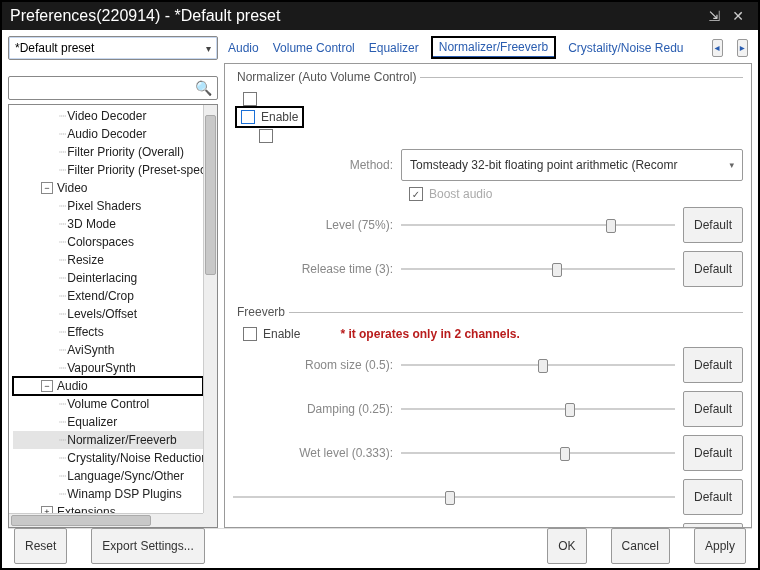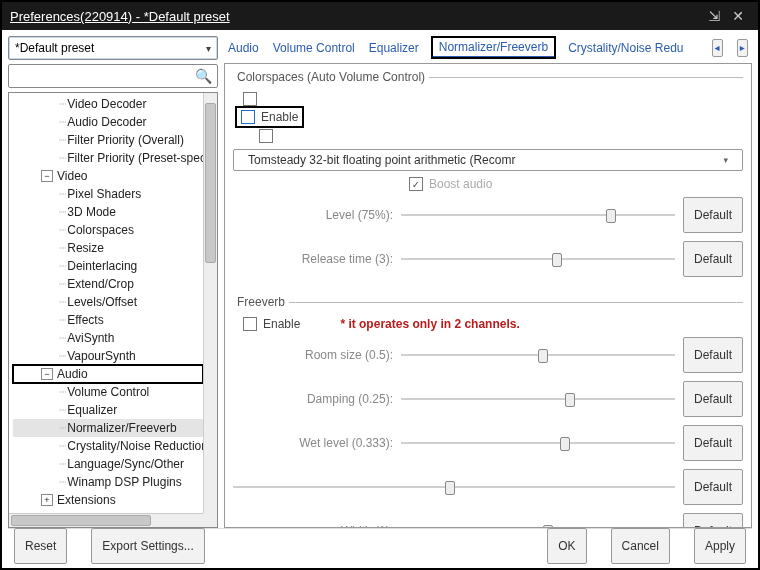--- a/index.html
+++ b/index.html
@@ -1,23 +1,23 @@
 <!DOCTYPE html>
 <html><head>
 <meta charset="utf-8">
 <style>
   * { box-sizing: border-box; margin: 0; padding: 0; font-family: "Segoe UI", Tahoma, sans-serif; font-size: 12px; }
   body { background: #fff; width: 760px; height: 570px; border: 2px solid #000; display: flex; flex-direction: column; }
   .titlebar { background: #1a1a1a; color: #fff; height: 28px; display: flex; align-items: center; padding: 0 8px; }
-  .titlebar .title { flex: 1; font-size: 13px; text-decoration: underline; }
+  .titlebar .title { flex: 1; font-size: 16px; }
   .titlebar .winbtn { color: #ccc; padding: 0 6px; cursor: pointer; font-size: 14px; }
   .content { flex: 1; display: flex; flex-direction: column; padding: 6px; overflow: hidden; }
   .upper { flex: 1; display: flex; gap: 6px; overflow: hidden; }
   .leftcol { width: 210px; display: flex; flex-direction: column; }
-  .preset-sel { height: 24px; border: 1px solid #888; border-radius: 2px; display: flex; align-items: center; padding: 0 6px; justify-content: space-between; cursor: pointer; box-shadow: 0 0 0 1px #c8d8f0 inset; margin-bottom: 4px; }
+  .preset-sel { height: 24px; border: 1px solid #888; border-radius: 2px; display: flex; align-items: center; padding: 0 6px; justify-content: space-between; cursor: pointer; box-shadow: 0 0 0 1px #c8d8f0 inset; margin-bottom: 16px; }
   .preset-sel .chev { font-size: 10px; color: #444; }
   .searchbox { height: 24px; border: 1px solid #888; border-radius: 2px; display: flex; align-items: center; padding: 0 4px; margin-bottom: 4px; }
   .searchbox input { flex: 1; border: none; outline: none; font-size: 12px; }
   .searchbox .mag { font-size: 14px; color: #333; }
   .tree-wrap { flex: 1; border: 1px solid #888; overflow: hidden; position: relative; }
   .tree { position: absolute; inset: 0 14px 14px 0; overflow: hidden; padding: 2px 0 2px 4px; }
   .vscroll { position: absolute; right: 0; top: 0; bottom: 14px; width: 14px; background: #eee; border-left: 1px solid #ccc; }
   .vscroll .thumb { position: absolute; left: 1px; right: 1px; top: 10px; height: 160px; background: #c8c8c8; border: 1px solid #aaa; border-radius: 2px; }
   .hscroll { position: absolute; left: 0; right: 14px; bottom: 0; height: 14px; background: #eee; border-top: 1px solid #ccc; }
   .hscroll .thumb { position: absolute; top: 1px; bottom: 1px; left: 2px; width: 140px; background: #c8c8c8; border: 1px solid #aaa; border-radius: 2px; }
@@ -39,21 +39,21 @@
   fieldset { border: 1px solid #bbb; border-left: none; border-right: none; border-bottom: none; margin-bottom: 10px; padding: 6px 0 4px 0; }
   fieldset legend { color: #555; padding: 0 4px; font-size: 12px; }
   .chkrow { display: flex; align-items: center; gap: 6px; padding: 2px 0 2px 10px; color: #444; }
   .chkrow.disabled { color: #aaa; }
   .chk { width: 14px; height: 14px; border: 1px solid #777; display: inline-flex; align-items: center; justify-content: center; font-size: 10px; background: #fff; }
   .chk.checked::after { content: "✓"; color: #555; }
   .chkrow.hl { outline: 2px solid #000; padding: 2px 4px; margin-left: 4px; display: inline-flex; }
   .chkrow.hl .chk { border-color: #1a6fd6; }
   .formrow { display: flex; align-items: center; gap: 8px; padding: 4px 0; }
   .formrow .lbl { width: 160px; text-align: right; color: #888; }
-  .formrow .combo { flex: 1; height: 22px; border: 1px solid #999; border-radius: 2px; display: flex; align-items: center; padding: 0 14px; justify-content: space-between; background: #fff; cursor: pointer; color: #333; }
+  .formrow .combo { flex: 1; height: 32px; border: 1px solid #999; border-radius: 2px; display: flex; align-items: center; padding: 0 8px; justify-content: space-between; background: #fff; cursor: pointer; color: #333; }
   .formrow .combo .chev { font-size: 9px; color: #666; }
   .slider { flex: 1; height: 14px; position: relative; }
   .slider .track { position: absolute; left: 0; right: 0; top: 6px; height: 2px; background: #cfcfcf; }
   .slider .thumb { position: absolute; top: 1px; width: 10px; height: 14px; background: #eee; border: 1px solid #888; border-radius: 2px; }
   .btn { height: 36px; padding: 0 10px; border: 1px solid #999; border-radius: 2px; background: #f2f2f2; cursor: pointer; display: inline-flex; align-items: center; color: #333; }
   .note { color: #b91c1c; font-weight: 600; }
   .bottombar { height: 34px; display: flex; align-items: center; padding: 4px 6px; gap: 24px; border-top: 1px solid #ddd; }
   .bottombar .spacer { flex: 1; }
 </style>
 </head>
@@ -121,32 +121,33 @@
           <span class="tab active">Normalizer/Freeverb</span>
           <span class="tab">Crystality/Noise Redu</span>
           <span class="spacer"></span>
           <span class="arrowbtn">◂</span>
           <span class="arrowbtn">▸</span>
         </div>
 
       <div class="pane">
 
         <fieldset>
-          <legend>Colorspaces (Auto Volume Control)</legend>
+          <legend>Normalizer (Auto Volume Control)</legend>
           <div class="chkrow disabled">
             <span class="chk"></span>
           </div>
           <div class="chkrow hl">
             <span class="chk"></span>
             <span>Enable</span>
           </div>
           <div class="chkrow" style="padding-left:26px;">
             <span class="chk"></span>
           </div>
           <div class="formrow">
+            <span class="lbl">Method:</span>
             <div class="combo">
               <span>Tomsteady 32-bit floating point arithmetic (Recomr</span>
               <span class="chev">▾</span>
             </div>
           </div>
           <div class="chkrow disabled" style="padding-left:176px;">
             <span class="chk checked"></span>
             <span>Boost audio</span>
           </div>
           <div class="formrow">

